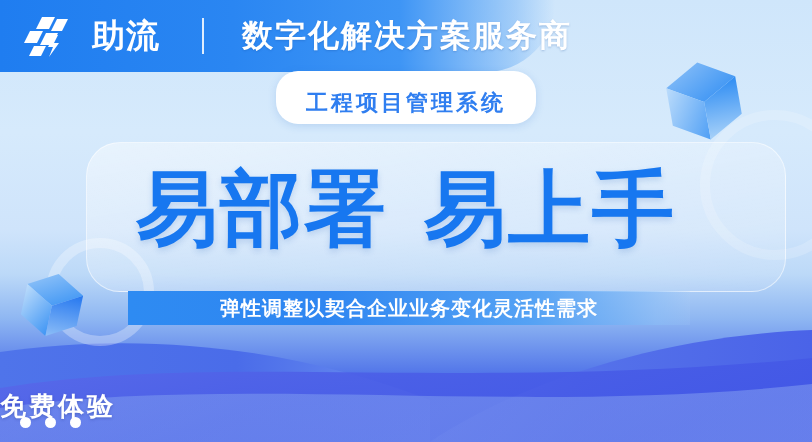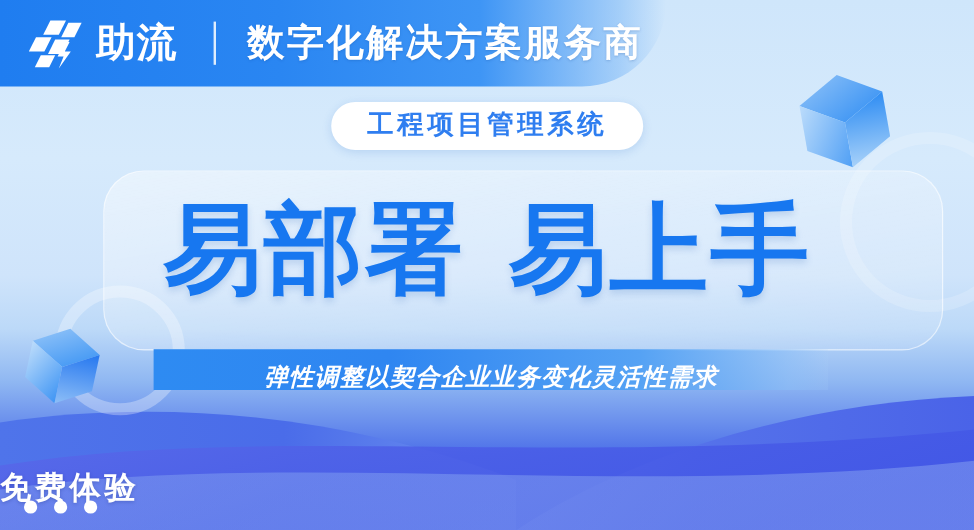--- a/index.html
+++ b/index.html
@@ -32,21 +32,21 @@
     position:absolute; left:0; top:0; width:812px; height:72px;
     z-index:6;
   }
   .header-bg {
     position:absolute; left:0; top:0; width:555px; height:72px;
     background:linear-gradient(90deg,#1f7df0 0%,#2a86f2 42%,#3e95f5 72%,rgba(110,176,246,0.45) 93%,rgba(160,203,247,0) 100%);
     border-bottom-right-radius:70px;
   }
   .header-inner {
     position:absolute; left:0; top:0; height:72px;
-    display:flex; align-items:center; gap:4px;
+    display:flex; align-items:center; gap:16px;
     padding-left:24px;
   }
   .logo-mark {
     position:relative;
     width:46px; height:46px; flex:0 0 46px;
     margin-right:6px;
   }
   .logo-text {
     color:#ffffff;
     font-size:33px; font-weight:bold;
@@ -65,24 +65,24 @@
     color:#ffffff;
     font-size:31px; font-weight:bold;
     letter-spacing:2px;
     white-space:nowrap;
     text-shadow:0 1px 2px rgba(20,70,150,0.25);
   }
 
   
   .pill {
     position:absolute; left:50%; transform:translateX(-50%);
-    top:85px; z-index:7;
+    top:71px; z-index:7;
     background:#ffffff;
     border-radius:22px;
-    padding:5px 30px 7px;
+    padding:18px 30px 7px;
     box-shadow:0 2px 8px rgba(45,110,200,0.18);
   }
   .pill span {
     font-size:22px; font-weight:bold;
     letter-spacing:3px;
     color:#2f7ef0;
     white-space:nowrap;
     line-height:1.25;
   }
 
@@ -109,23 +109,22 @@
     white-space:nowrap;
     text-shadow:0 3px 6px rgba(30,90,180,0.18);
   }
   .headline .gap { display:inline-block; width:36px; }
 
   
   .subbar {
     position:absolute; left:128px; top:291px;
     width:562px; height:34px;
     background:linear-gradient(90deg,#2e8bf2 0%,#2f86f1 35%,#55a2f4 72%,rgba(138,190,247,0.55) 94%,rgba(170,208,248,0.15) 100%);
-    display:flex; align-items:flex-end; justify-content:center;
+    display:flex; align-items:center; justify-content:center;
     z-index:9;
-    font-style:italic;
   }
   .subbar span {
     font-size:20px; font-weight:bold;
     color:#ffffff; letter-spacing:1px;
     white-space:nowrap;
     line-height:1;
   }
 
   
   .cta {

